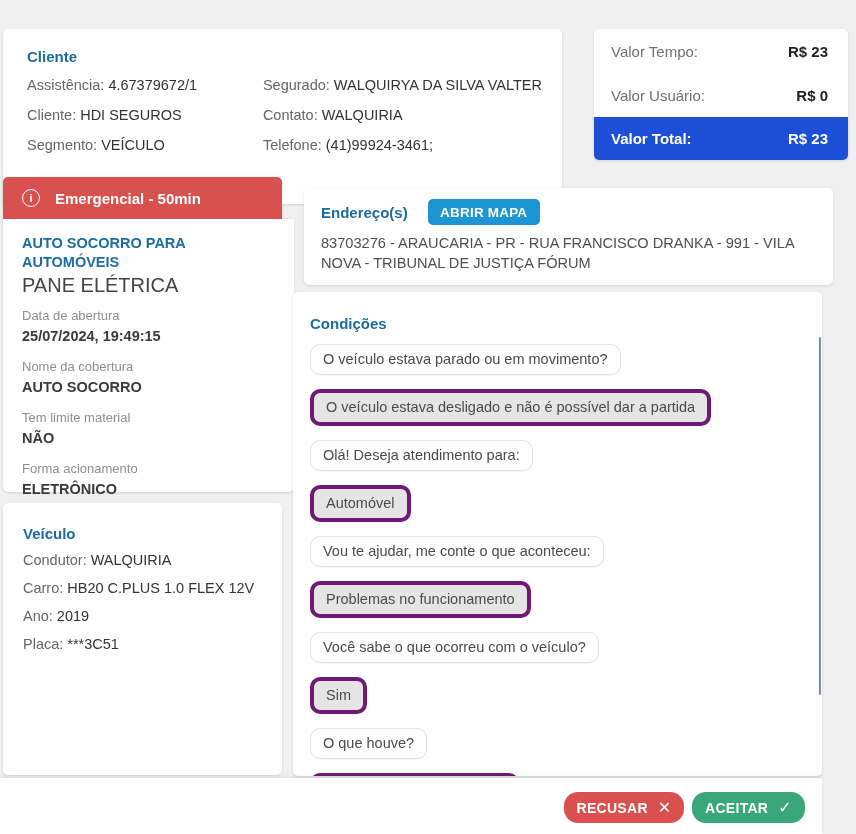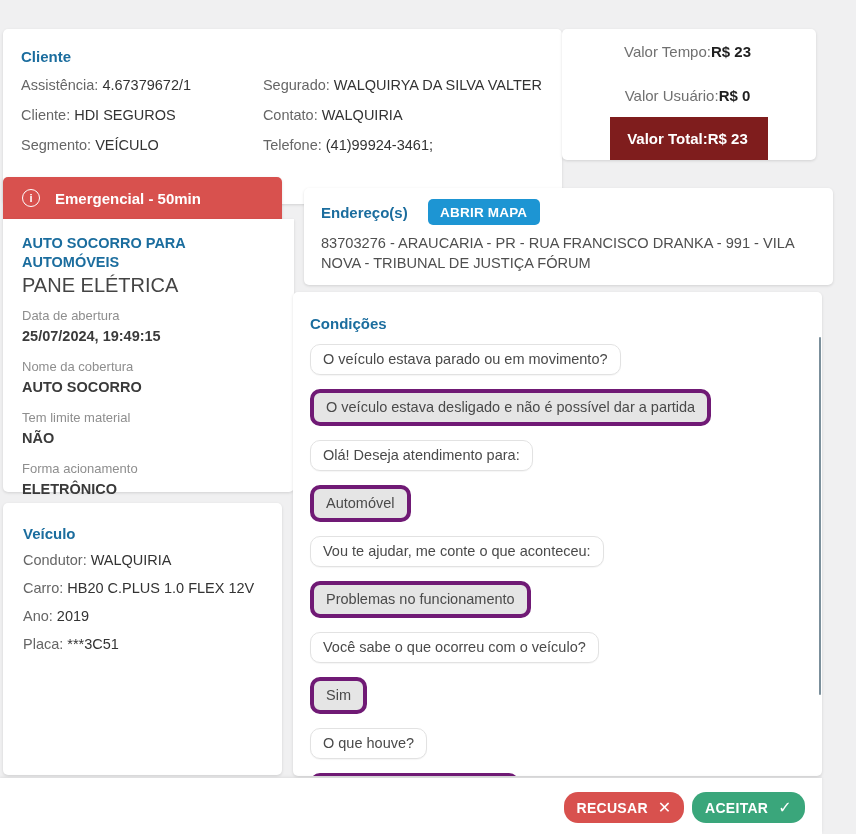--- a/index.html
+++ b/index.html
@@ -13,35 +13,35 @@
   }
   .card {
     position:absolute;
     background:#fff;
     border-radius:5px;
     box-shadow:0 1px 3px rgba(0,0,0,.13);
   }
   .blue-title { color:#1b6d9e; font-size:15px; font-weight:700; }
 
   
-  #client-card { left:3px; top:29px; width:559px; height:175px; padding:19px 20px 0 18px; }
+  #client-card { left:3px; top:29px; width:559px; height:175px; padding:19px 20px 0 24px; }
   .field-row { font-size:14.5px; line-height:30px; white-space:nowrap; }
   .field-row .lb { color:#666; }
   .field-row .vl { color:#333; margin-left:4px; }
   .cols { display:flex; margin-top:5px; }
   .col1 { width:257px; }
   .col2 { flex:1; }
   .link { color:#1e9ad8; cursor:pointer; }
 
   
-  #valor-card { left:562px; top:29px; width:254px; height:131px; display:flex; flex-direction:column; overflow:hidden;align-items:center; }
+  #valor-card { left:594px; top:29px; width:254px; height:131px; display:flex; flex-direction:column; overflow:hidden; }
   .valor-row { height:44px; display:flex; align-items:center; justify-content:space-between; padding:0 20px 0 17px; }
   .valor-row .lb { color:#707070; font-size:15px; }
   .valor-row .vl { color:#1f1f1f; font-size:15px; font-weight:700; }
-  .valor-total { height:43px; background:#7f1d1d; display:flex; align-items:center; justify-content:space-between; padding:0 20px 0 17px; }
+  .valor-total { height:43px; background:#1d4ed8; display:flex; align-items:center; justify-content:space-between; padding:0 20px 0 17px; }
   .valor-total .lb, .valor-total .vl { color:#fff; font-size:15px; font-weight:700; }
 
   
   #emergency-banner {
     position:absolute; left:3px; top:177px; width:279px; height:42px;
     background:#d8514e; border-radius:5px 5px 0 0;
     display:flex; align-items:center; padding-left:19px;
     box-shadow:0 1px 3px rgba(0,0,0,.13);
   }
   .info-icon {

